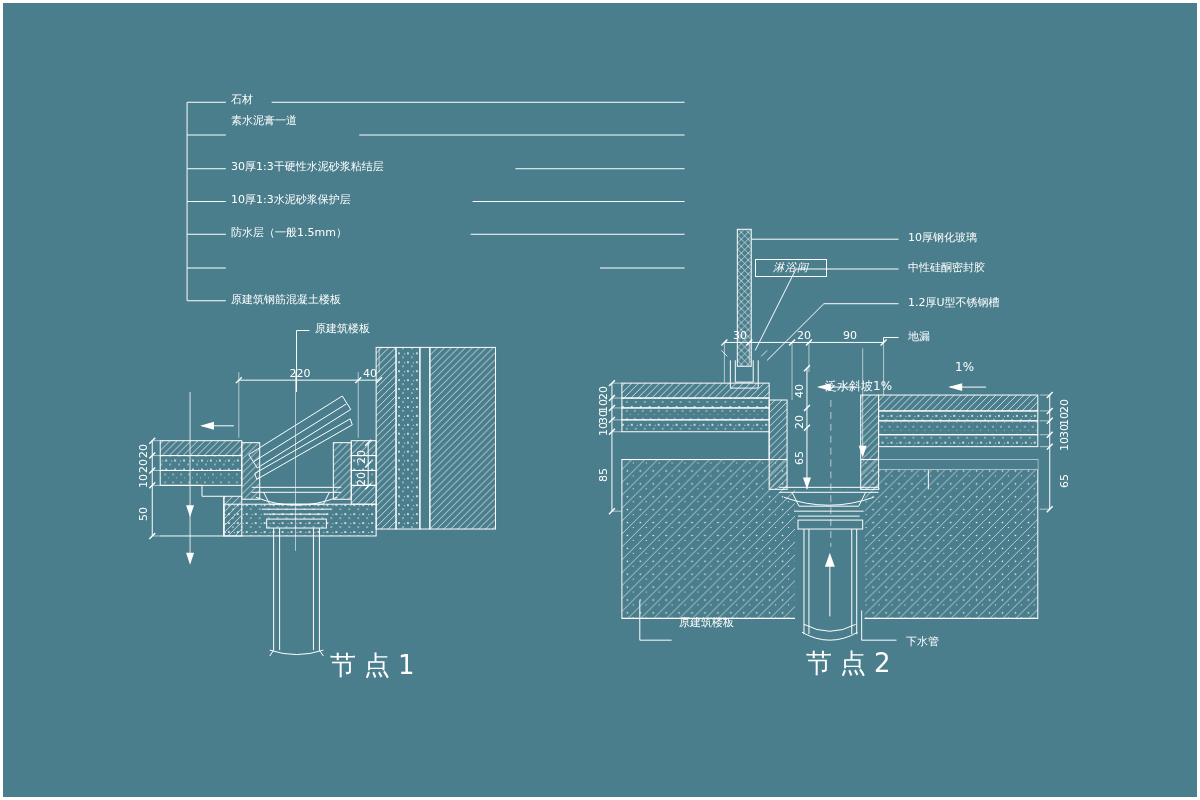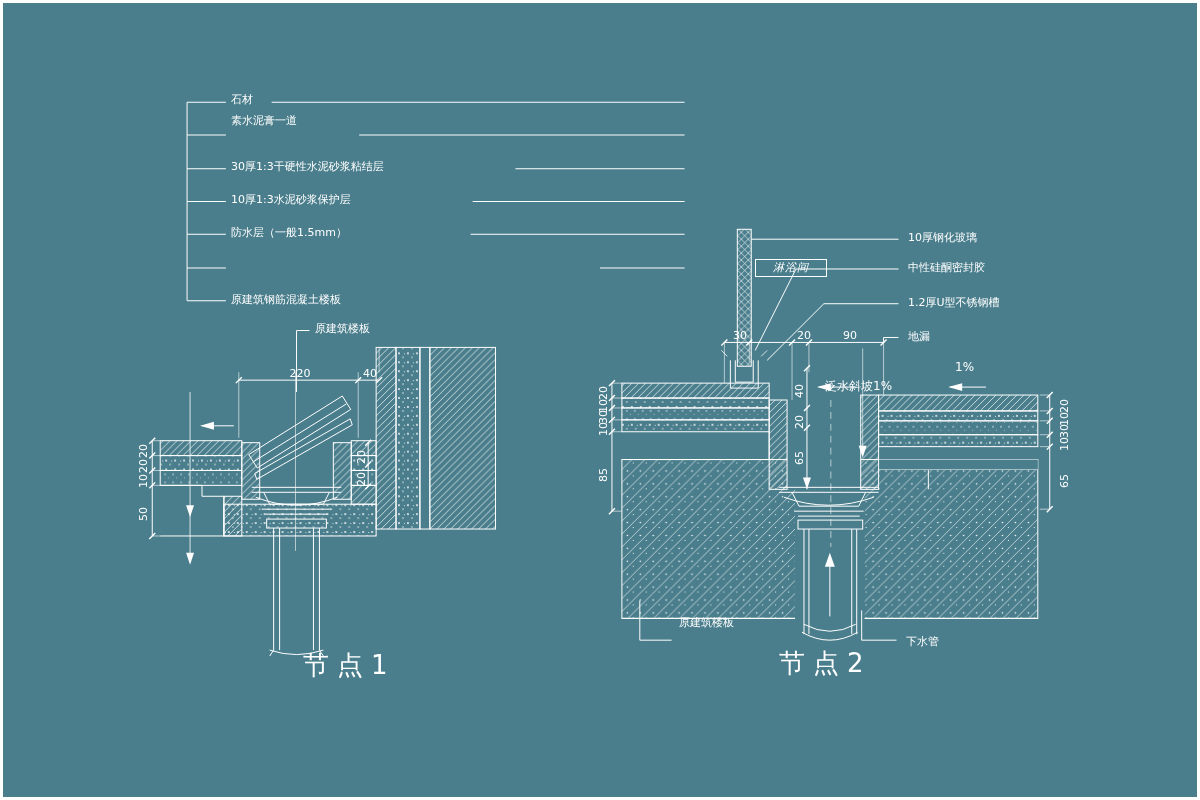--- a/index.html
+++ b/index.html
@@ -14,21 +14,21 @@
   }
   svg{position:absolute;left:0;top:0;}
   .lbl{
     position:absolute;color:#ffffff;
     font-family:"DejaVu Sans",sans-serif;
     font-size:11px;line-height:1.1;white-space:nowrap;
   }
   .dim{font-size:11px;}
   .dimh{transform:translate(-50%,0);}
   .rot{transform:translate(-50%,-50%) rotate(-90deg);}
-  .title{font-size:26px;letter-spacing:8px;}
+  .title{font-size:26px;letter-spacing:8px;margin-left:27px;}
   .roombox{
     border:1px solid #ffffff;font-size:11px;text-align:center;
     padding:2px 13px;letter-spacing:1px;font-style:italic;
   }
   .small{font-size:12px;}
 </style>
 </head>
 <body>
 
 <div class="canvas">

